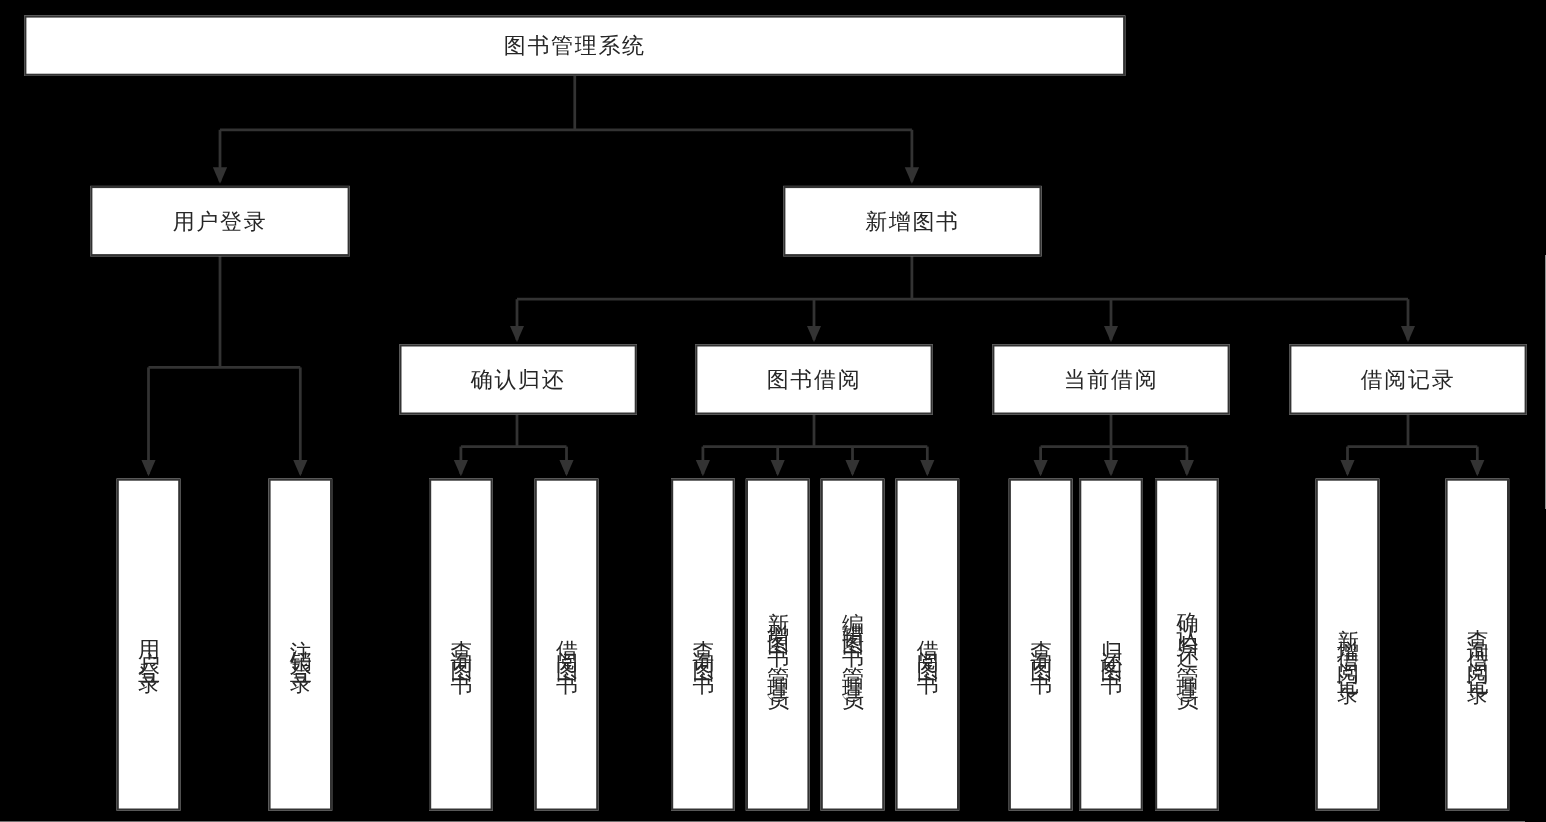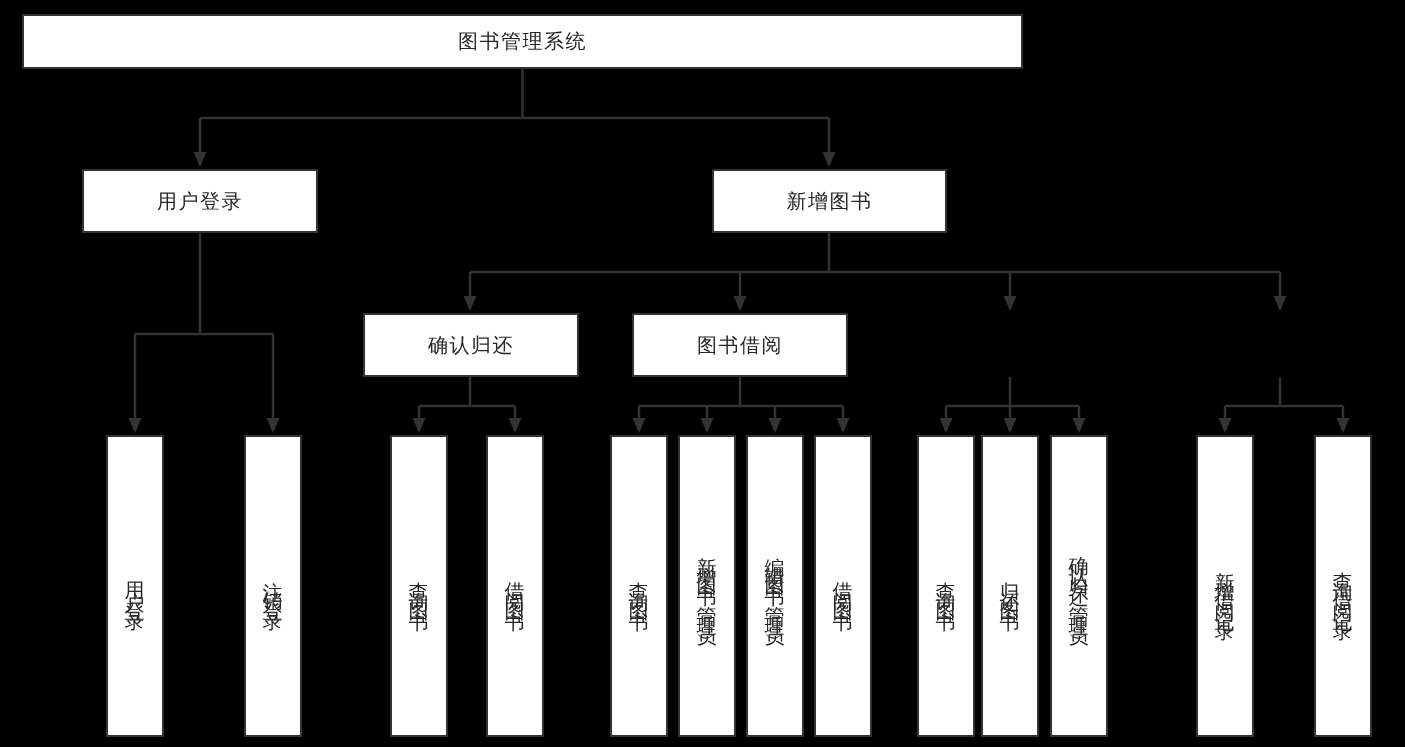--- a/index.html
+++ b/index.html
@@ -88,20 +88,26 @@
   <div class="box" style="left:712px;top:169px;width:235px;height:64px">
     <span class="h-label">新增图书</span>
   </div>
 
   <div class="box" style="left:363px;top:313px;width:216px;height:64px">
     <span class="h-label">确认归还</span>
   </div>
   <div class="box" style="left:632px;top:313px;width:216px;height:64px">
     <span class="h-label">图书借阅</span>
   </div>
+  <div class="box" style="left:902px;top:313px;width:216px;height:64px">
+    <span class="h-label">当前借阅</span>
+  </div>
+  <div class="box" style="left:1172px;top:313px;width:216px;height:64px">
+    <span class="h-label">借阅记录</span>
+  </div>
 
   <div class="box" style="left:106px;top:435px;width:58px;height:302px">
     <span class="v-label">用户登录</span>
   </div>
   <div class="box" style="left:244px;top:435px;width:58px;height:302px">
     <span class="v-label">注销登录</span>
   </div>
 
   <div class="box" style="left:390px;top:435px;width:58px;height:302px">
     <span class="v-label">查询图书</span>

